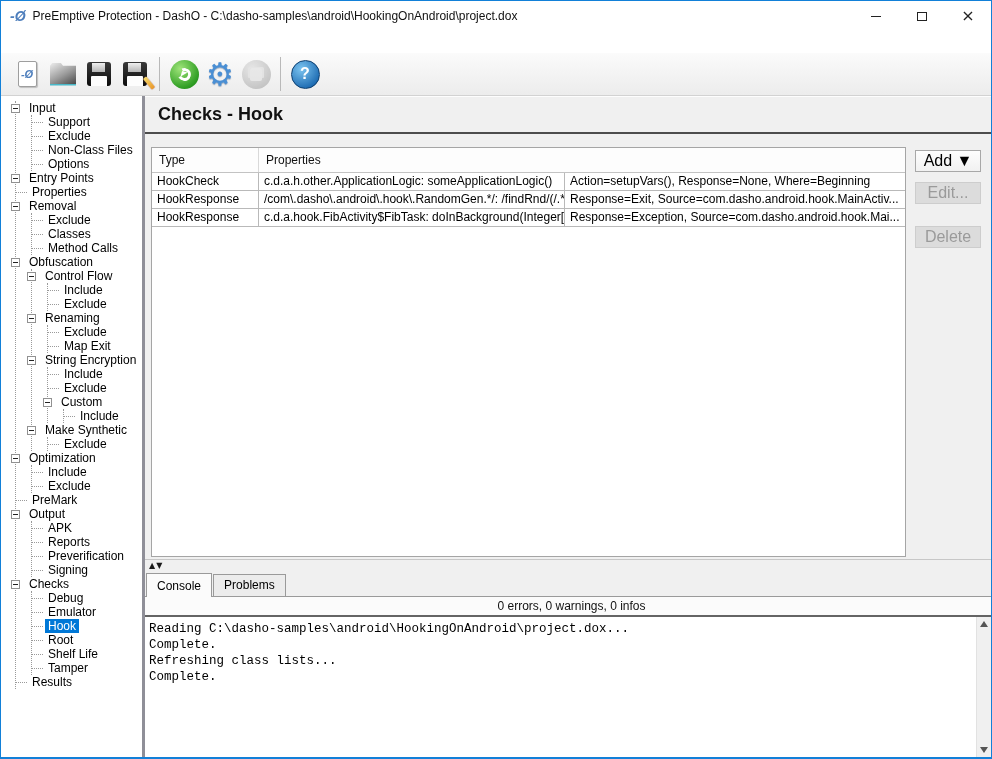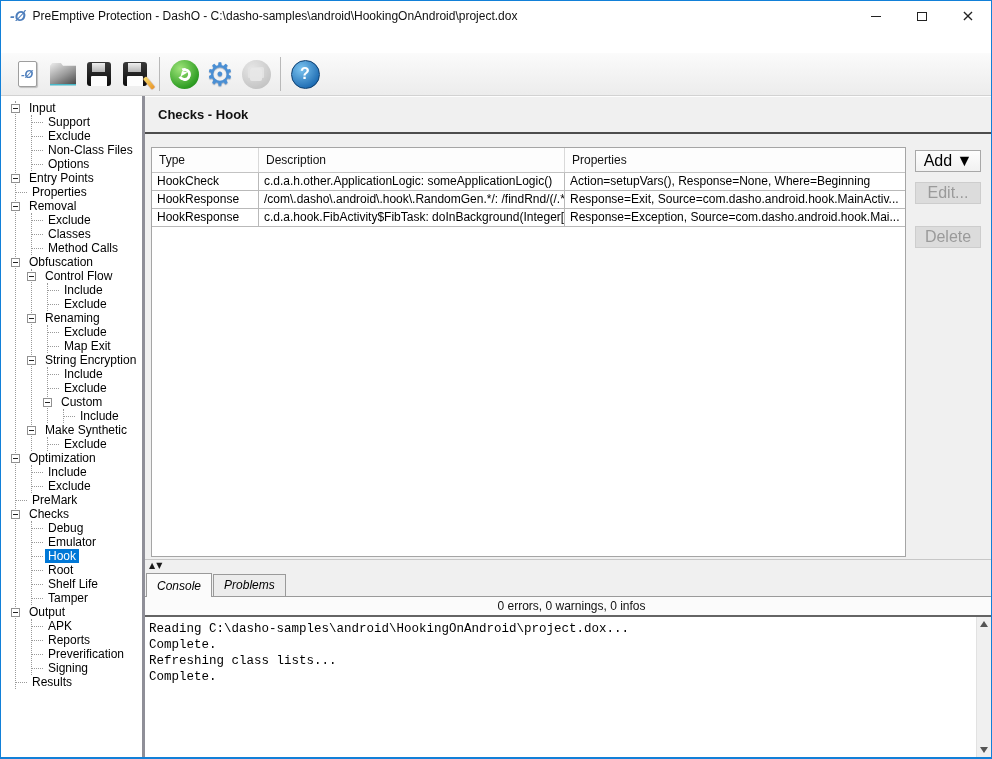--- a/index.html
+++ b/index.html
@@ -63,21 +63,21 @@
   .texp { width:9px; height:9px; flex:0 0 auto; border:1px solid #919191; background:#fff;
     margin-left:-5px; margin-right:6px; position:relative; }
   .texp::before { content:""; position:absolute; left:1px; top:3px; width:5px; height:1px; background:#222; }
   .tdash { width:11px; flex:0 0 auto; border-top:1px dotted #9a9a9a; margin-right:2px; }
   .tlabel { padding:0 3px; line-height:14px; color:#000; }
   .tlabel.selected { background:#0078d7; color:#fff; }
 
   .main { flex:1; display:flex; flex-direction:column; min-width:0; background:#f0f0f0; }
   .content-header { height:38px; flex:0 0 auto; display:flex; align-items:center; padding-left:13px;
     background:#f0f0f0; border-top:1px solid #fdfdfd; border-bottom:2px solid #4d4d4d;
-    font-size:13px; font-weight:bold; color:#111; }
+    font-size:18px; font-weight:bold; color:#111; }
 
   .work-area { flex:1; position:relative; min-height:0;padding-left:8px; }
   .data-table { position:absolute; left:6px; top:13px; right:85px; bottom:2px;
     background:#fff; border:1px solid #a5a5a5; font-size:12px; overflow:hidden; }
   .thead { display:flex; height:25px; align-items:stretch; border-bottom:1px solid #c3c3c3; background:#fdfdfd; }
   .hcell { display:flex; align-items:center; padding-left:7px; color:#111; border-right:1px solid #d9d9d9; }
   .trow-data { display:flex; height:18px; border-bottom:1px solid #b9b9b9; }
   .tcell { line-height:17px; padding-left:5px; border-right:1px solid #b9b9b9;
     white-space:nowrap; overflow:hidden; color:#000; }
   .c0 { width:107px; flex:0 0 auto; } .c1 { width:306px; flex:0 0 auto; } .c2 { flex:1; border-right:none; }
@@ -88,21 +88,21 @@
   .btn-add { background:linear-gradient(#fdfdfd,#f1f1f1); border:1px solid #a8a8a8; color:#000; }
   .btn-gap { margin-top:22px; }
   .btn-disabled { background:#dcdcdc; border:1px solid #cdcdcd; color:#9a9a9a; }
 
   
   .bottom { flex:0 0 198px; display:flex; flex-direction:column; background:#f0f0f0; border-top:1px solid #c7c7c7; }
   .collapse-strip { height:12px; flex:0 0 auto; padding-left:4px; font-size:8px; line-height:11px;
     color:#1a1a1a; font-family:"DejaVu Sans",sans-serif; letter-spacing:1px; }
   .tabs { height:25px; flex:0 0 auto; display:flex; align-items:flex-end; padding-left:1px; border-bottom:1px solid #9a9a9a; }
   .tab { font-size:12px; padding:3px 10px 4px 10px; border:1px solid #9a9a9a; border-bottom:none;
-    margin-right:1px; background:#ececec; color:#000;font-style:italic; }
+    margin-right:1px; background:#ececec; color:#000; }
   .tab.active { background:#fbfbfb; margin-bottom:-1px; padding-top:5px; }
   .statusline { height:20px; flex:0 0 auto; line-height:19px; padding-left:7px; font-size:12px;
     background:#fbfbfb; border-bottom:2px solid #646464; color:#111;text-align:center; }
   .console { flex:1; min-height:0; background:#fff; position:relative; overflow:hidden;
     font-family:"Liberation Mono","DejaVu Sans Mono",monospace; font-size:12.5px; line-height:16px;
     padding:4px 18px 0 4px; color:#000; }
   .scrollbar { position:absolute; right:0; top:0; bottom:0; width:15px; background:#f0f0f0;
     border-left:1px solid #e2e2e2; display:flex; flex-direction:column; justify-content:space-between;
     align-items:center; padding:4px 0; }
   .sb-up { width:0; height:0; border-left:4px solid transparent; border-right:4px solid transparent; border-bottom:6px solid #555; }
@@ -362,20 +362,52 @@
           </div>
           <div>
             <div class="trow">
               <span class="tdash"></span>
               <span class="tlabel">PreMark</span>
             </div>
           </div>
           <div>
             <div class="trow">
               <span class="texp"></span>
+              <span class="tlabel">Output</span>
+            </div>
+            <div class="tchildren">
+              <div>
+                <div class="trow">
+                  <span class="tdash"></span>
+                  <span class="tlabel">APK</span>
+                </div>
+              </div>
+              <div>
+                <div class="trow">
+                  <span class="tdash"></span>
+                  <span class="tlabel">Reports</span>
+                </div>
+              </div>
+              <div>
+                <div class="trow">
+                  <span class="tdash"></span>
+                  <span class="tlabel">Preverification</span>
+                </div>
+              </div>
+              <div>
+                <div class="trow">
+                  <span class="tdash"></span>
+                  <span class="tlabel">Signing</span>
+                </div>
+              </div>
+            </div>
+          </div>
+          <div>
+            <div class="trow">
+              <span class="texp"></span>
               <span class="tlabel">Checks</span>
             </div>
             <div class="tchildren">
               <div>
                 <div class="trow">
                   <span class="tdash"></span>
                   <span class="tlabel">Debug</span>
                 </div>
               </div>
               <div>
@@ -399,73 +431,40 @@
               <div>
                 <div class="trow">
                   <span class="tdash"></span>
                   <span class="tlabel">Shelf Life</span>
                 </div>
               </div>
               <div>
                 <div class="trow">
                   <span class="tdash"></span>
                   <span class="tlabel">Tamper</span>
-                </div>
-              </div>
-            </div>
-          </div>
-          <div>
-            <div class="trow">
-              <span class="texp"></span>
-              <span class="tlabel">Output</span>
-            </div>
-            <div class="tchildren">
-              <div>
-                <div class="trow">
-                  <span class="tdash"></span>
-                  <span class="tlabel">APK</span>
-                </div>
-              </div>
-              <div>
-                <div class="trow">
-                  <span class="tdash"></span>
-                  <span class="tlabel">Reports</span>
-                </div>
-              </div>
-              <div>
-                <div class="trow">
-                  <span class="tdash"></span>
-                  <span class="tlabel">Preverification</span>
-                </div>
-              </div>
-              <div>
-                <div class="trow">
-                  <span class="tdash"></span>
-                  <span class="tlabel">Signing</span>
                 </div>
               </div>
             </div>
           </div>
           <div>
             <div class="trow">
               <span class="tdash"></span>
               <span class="tlabel">Results</span>
             </div>
           </div>
         </div>
       </div>
 
     <div class="main">
       <div class="content-header">Checks - Hook</div>
 
       <div class="work-area">
         <div class="data-table">
           <div class="thead">
             <div class="hcell c0">Type</div>
-            <div class="hcell c1">Description</div>
             <div class="hcell c2">Properties</div>
           </div>
           <div>
               <div class="trow-data">
                 <div class="tcell c0">HookCheck</div>
                 <div class="tcell c1">c.d.a.h.other.ApplicationLogic: someApplicationLogic()</div>
                 <div class="tcell c2">Action=setupVars(), Response=None, Where=Beginning</div>
               </div>
               <div class="trow-data">
                 <div class="tcell c0">HookResponse</div>

